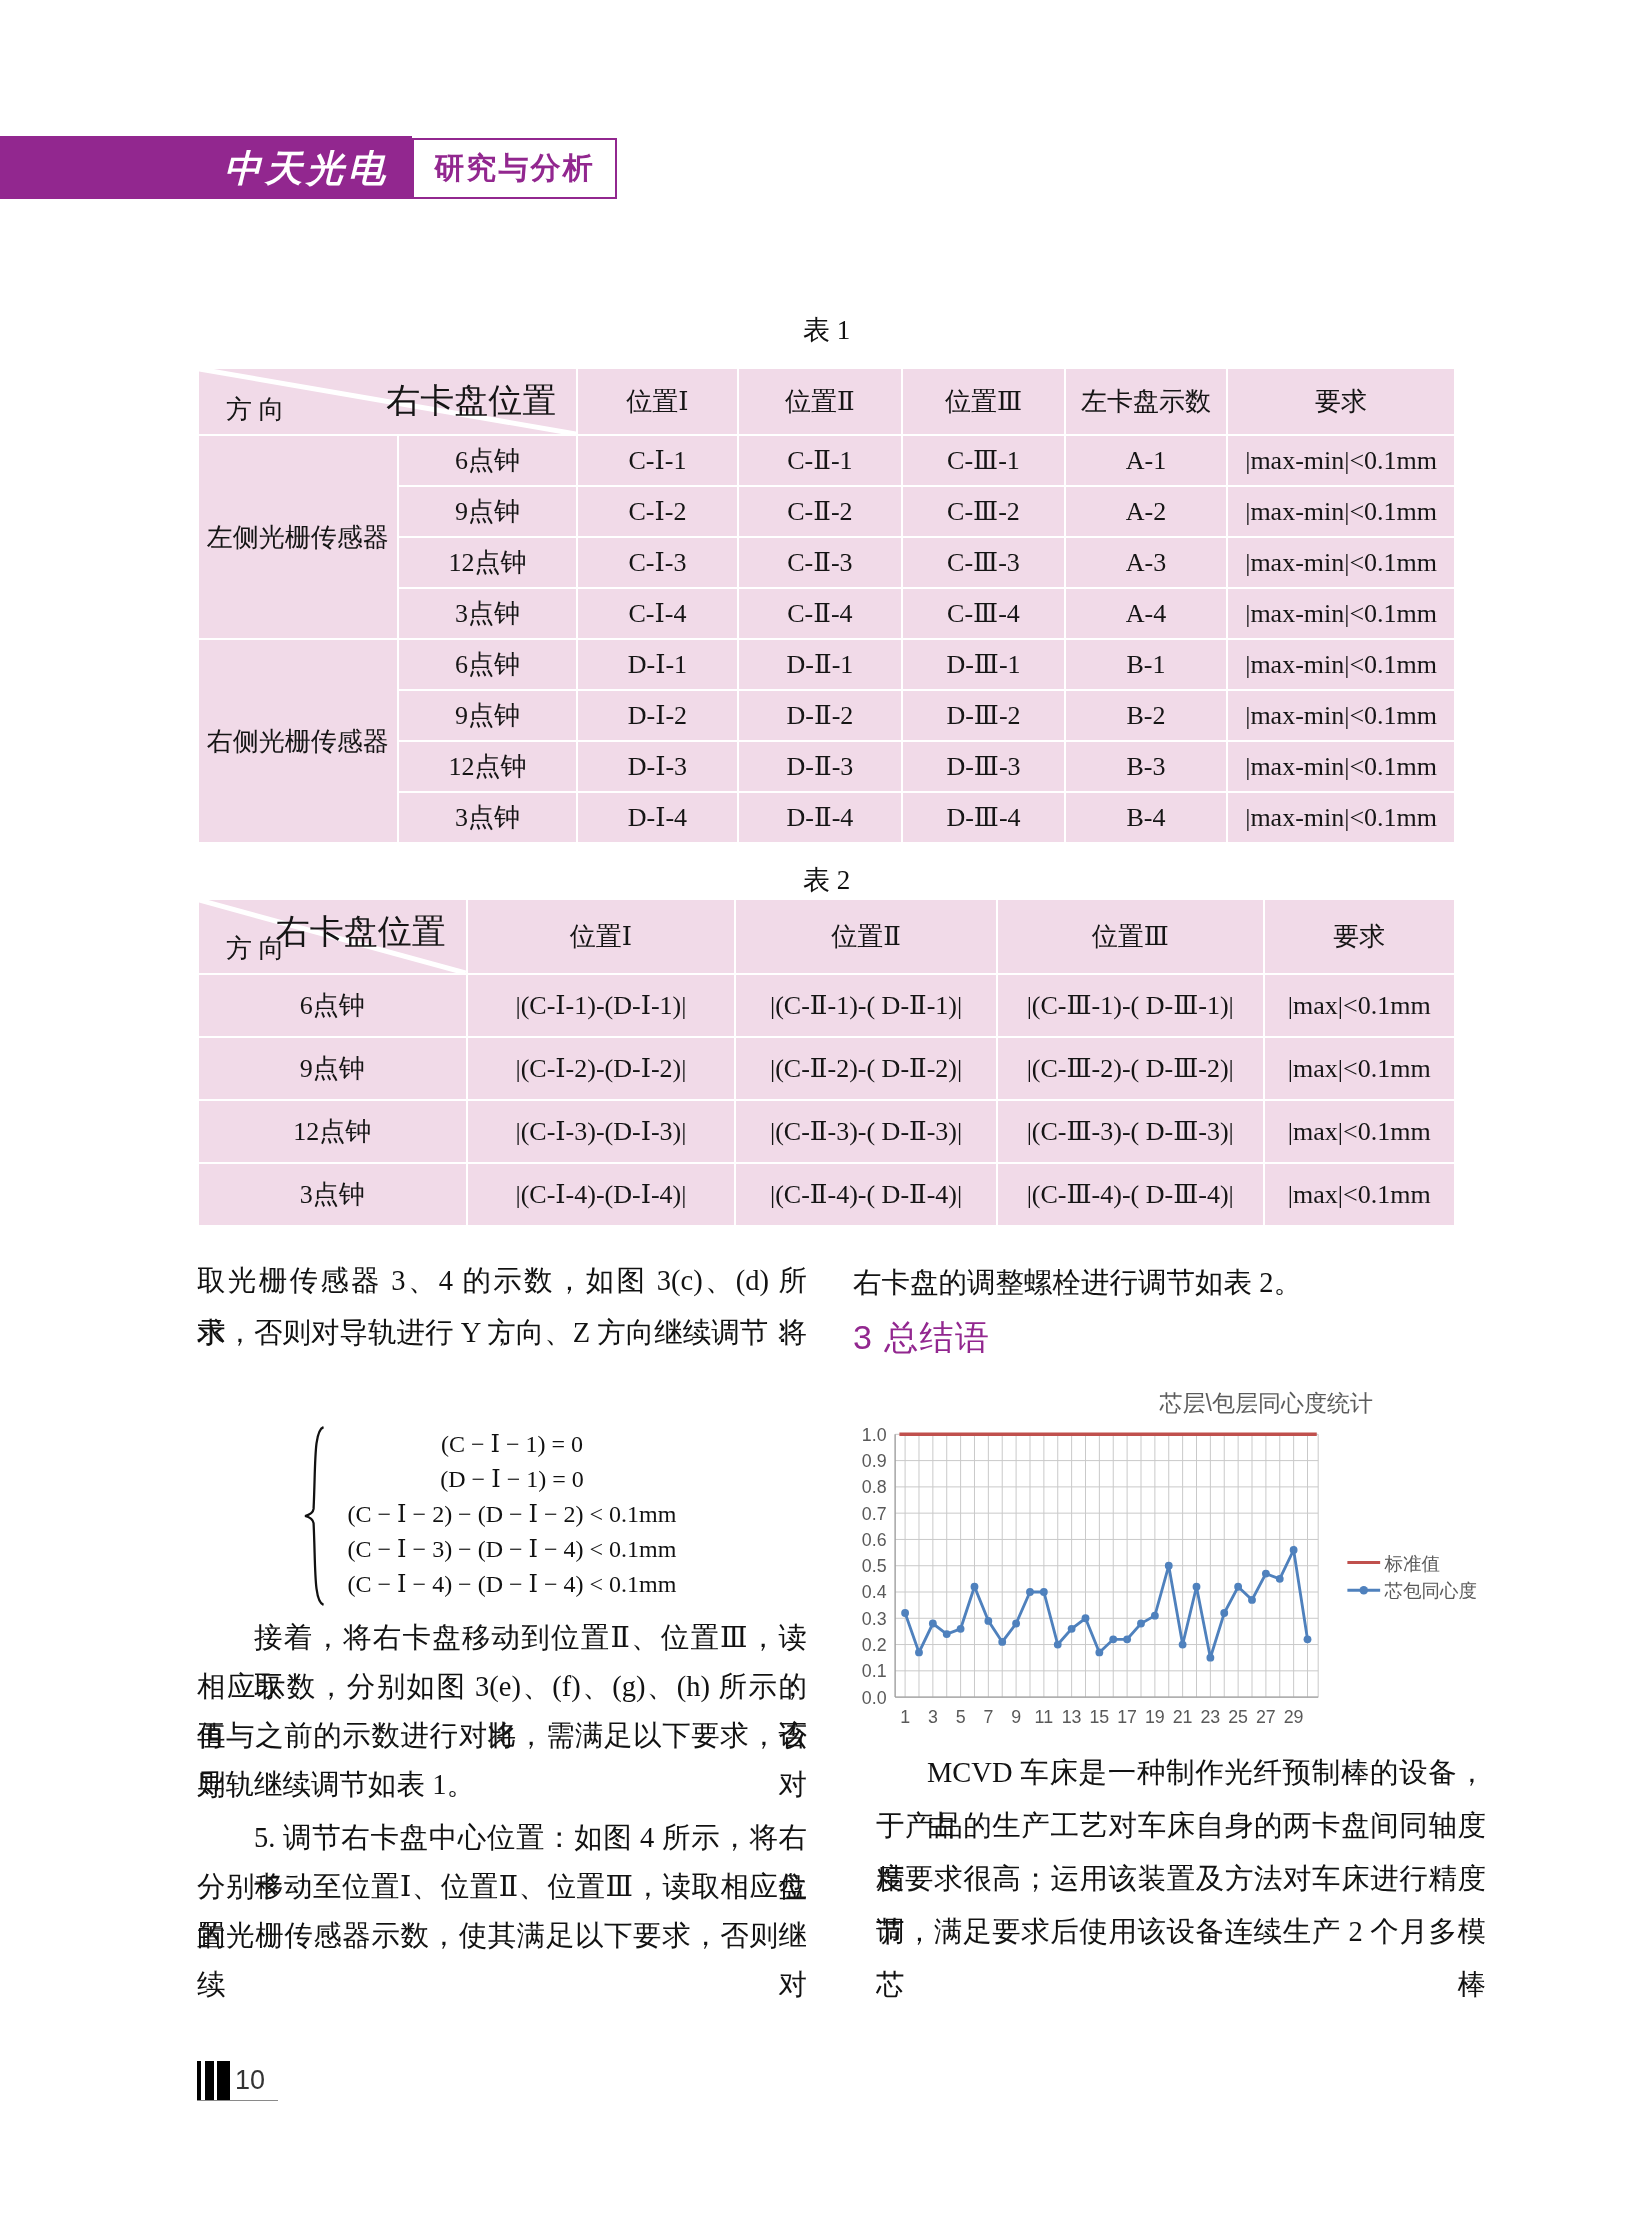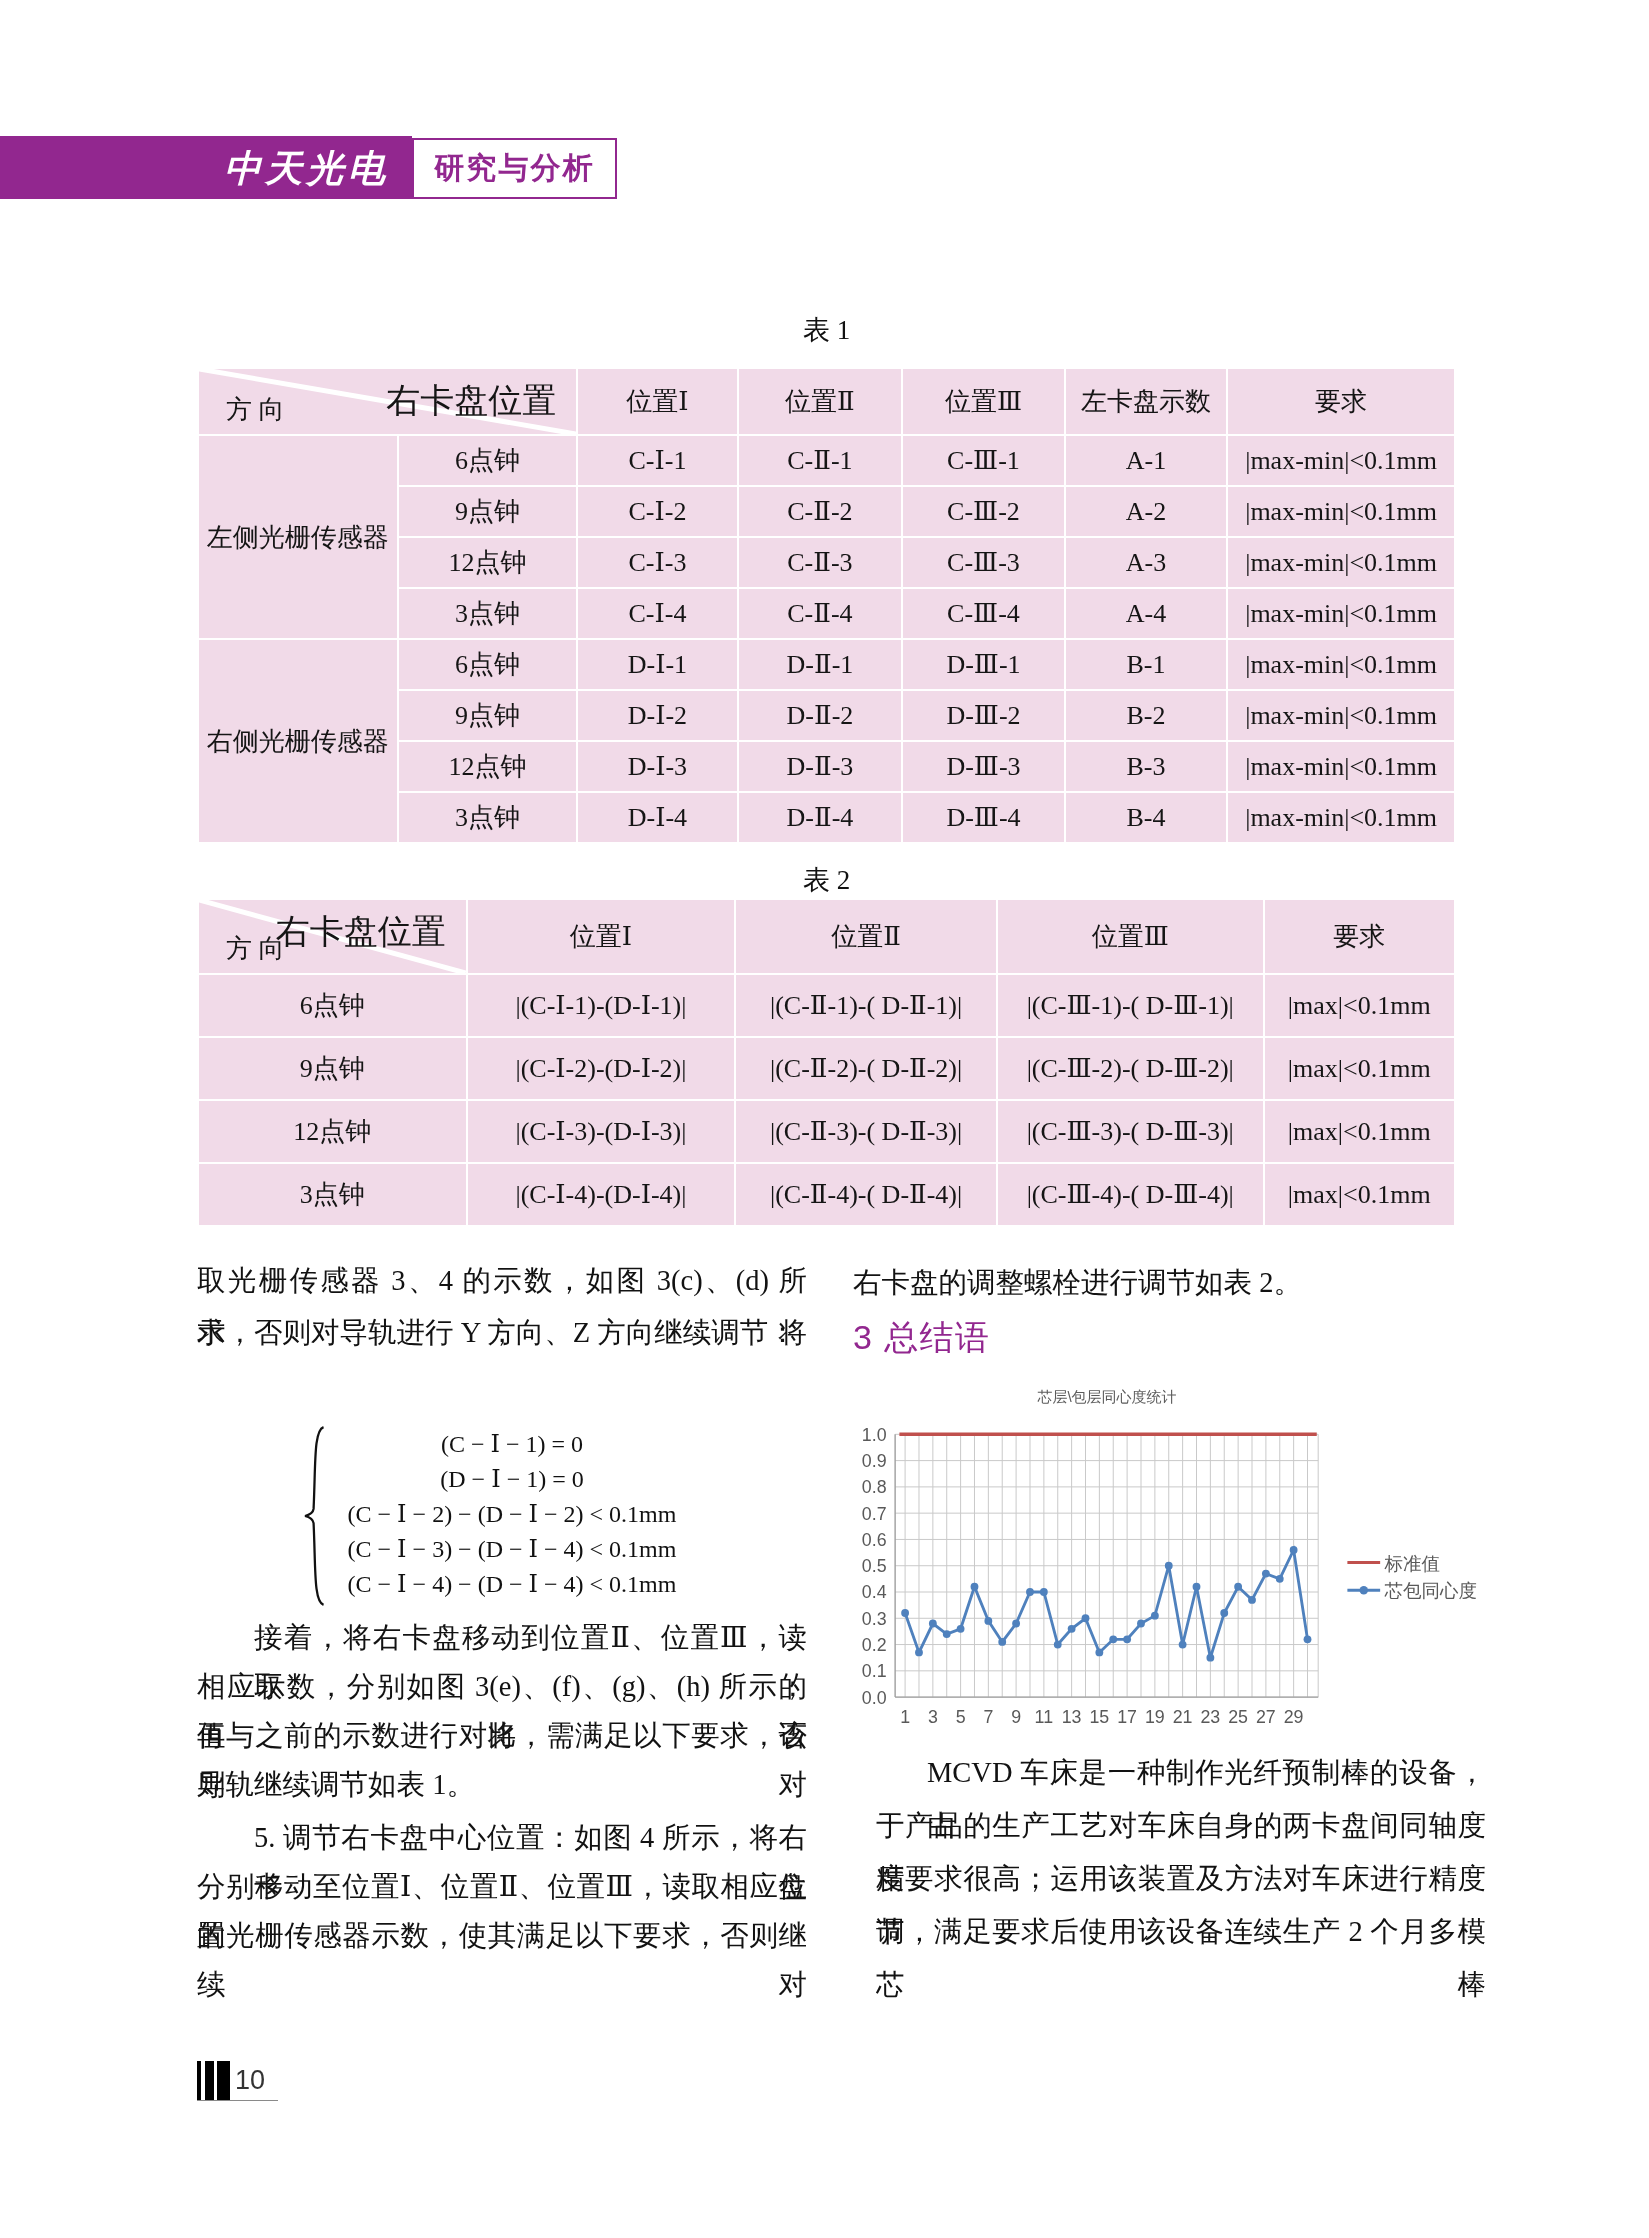--- a/index.html
+++ b/index.html
@@ -38,21 +38,21 @@
 
   
   .formula{left:322px;top:1427px;width:380px;font-size:24px;color:#111;}
   .formula .tline{--lh:35px;}
   .brace{left:302px;top:1425px;width:26px;height:182px;}
 
   
   .h2{left:853px;top:1315px;width:428px;color:#92278F;font-size:34px;font-weight:normal;
       font-family:"Liberation Sans",sans-serif;letter-spacing:1.4px;}
 
-  .chart-title{left:841px;top:1388px;width:532px;text-align:center;font-size:15px;color:#5b5b5b;
+  .chart-title{left:841px;top:1388px;width:532px;text-align:right;font-size:23px;color:#5b5b5b;
       font-family:Liberation Sans, sans-serif;}
   .chart-wrap{left:841px;top:1382px;width:641px;height:371px;}
   .chart-wrap svg{font-family:"Liberation Sans",sans-serif;}
 
   
   .fbar{background:#000;}
   .funderline{left:197px;top:2100px;width:81px;height:1.4px;background:#8a8a8a;}
   .fpage{left:235px;top:2065px;width:57px;font-size:27px;color:#333;font-family:"Liberation Sans",sans-serif;}
 </style>
 </head>

